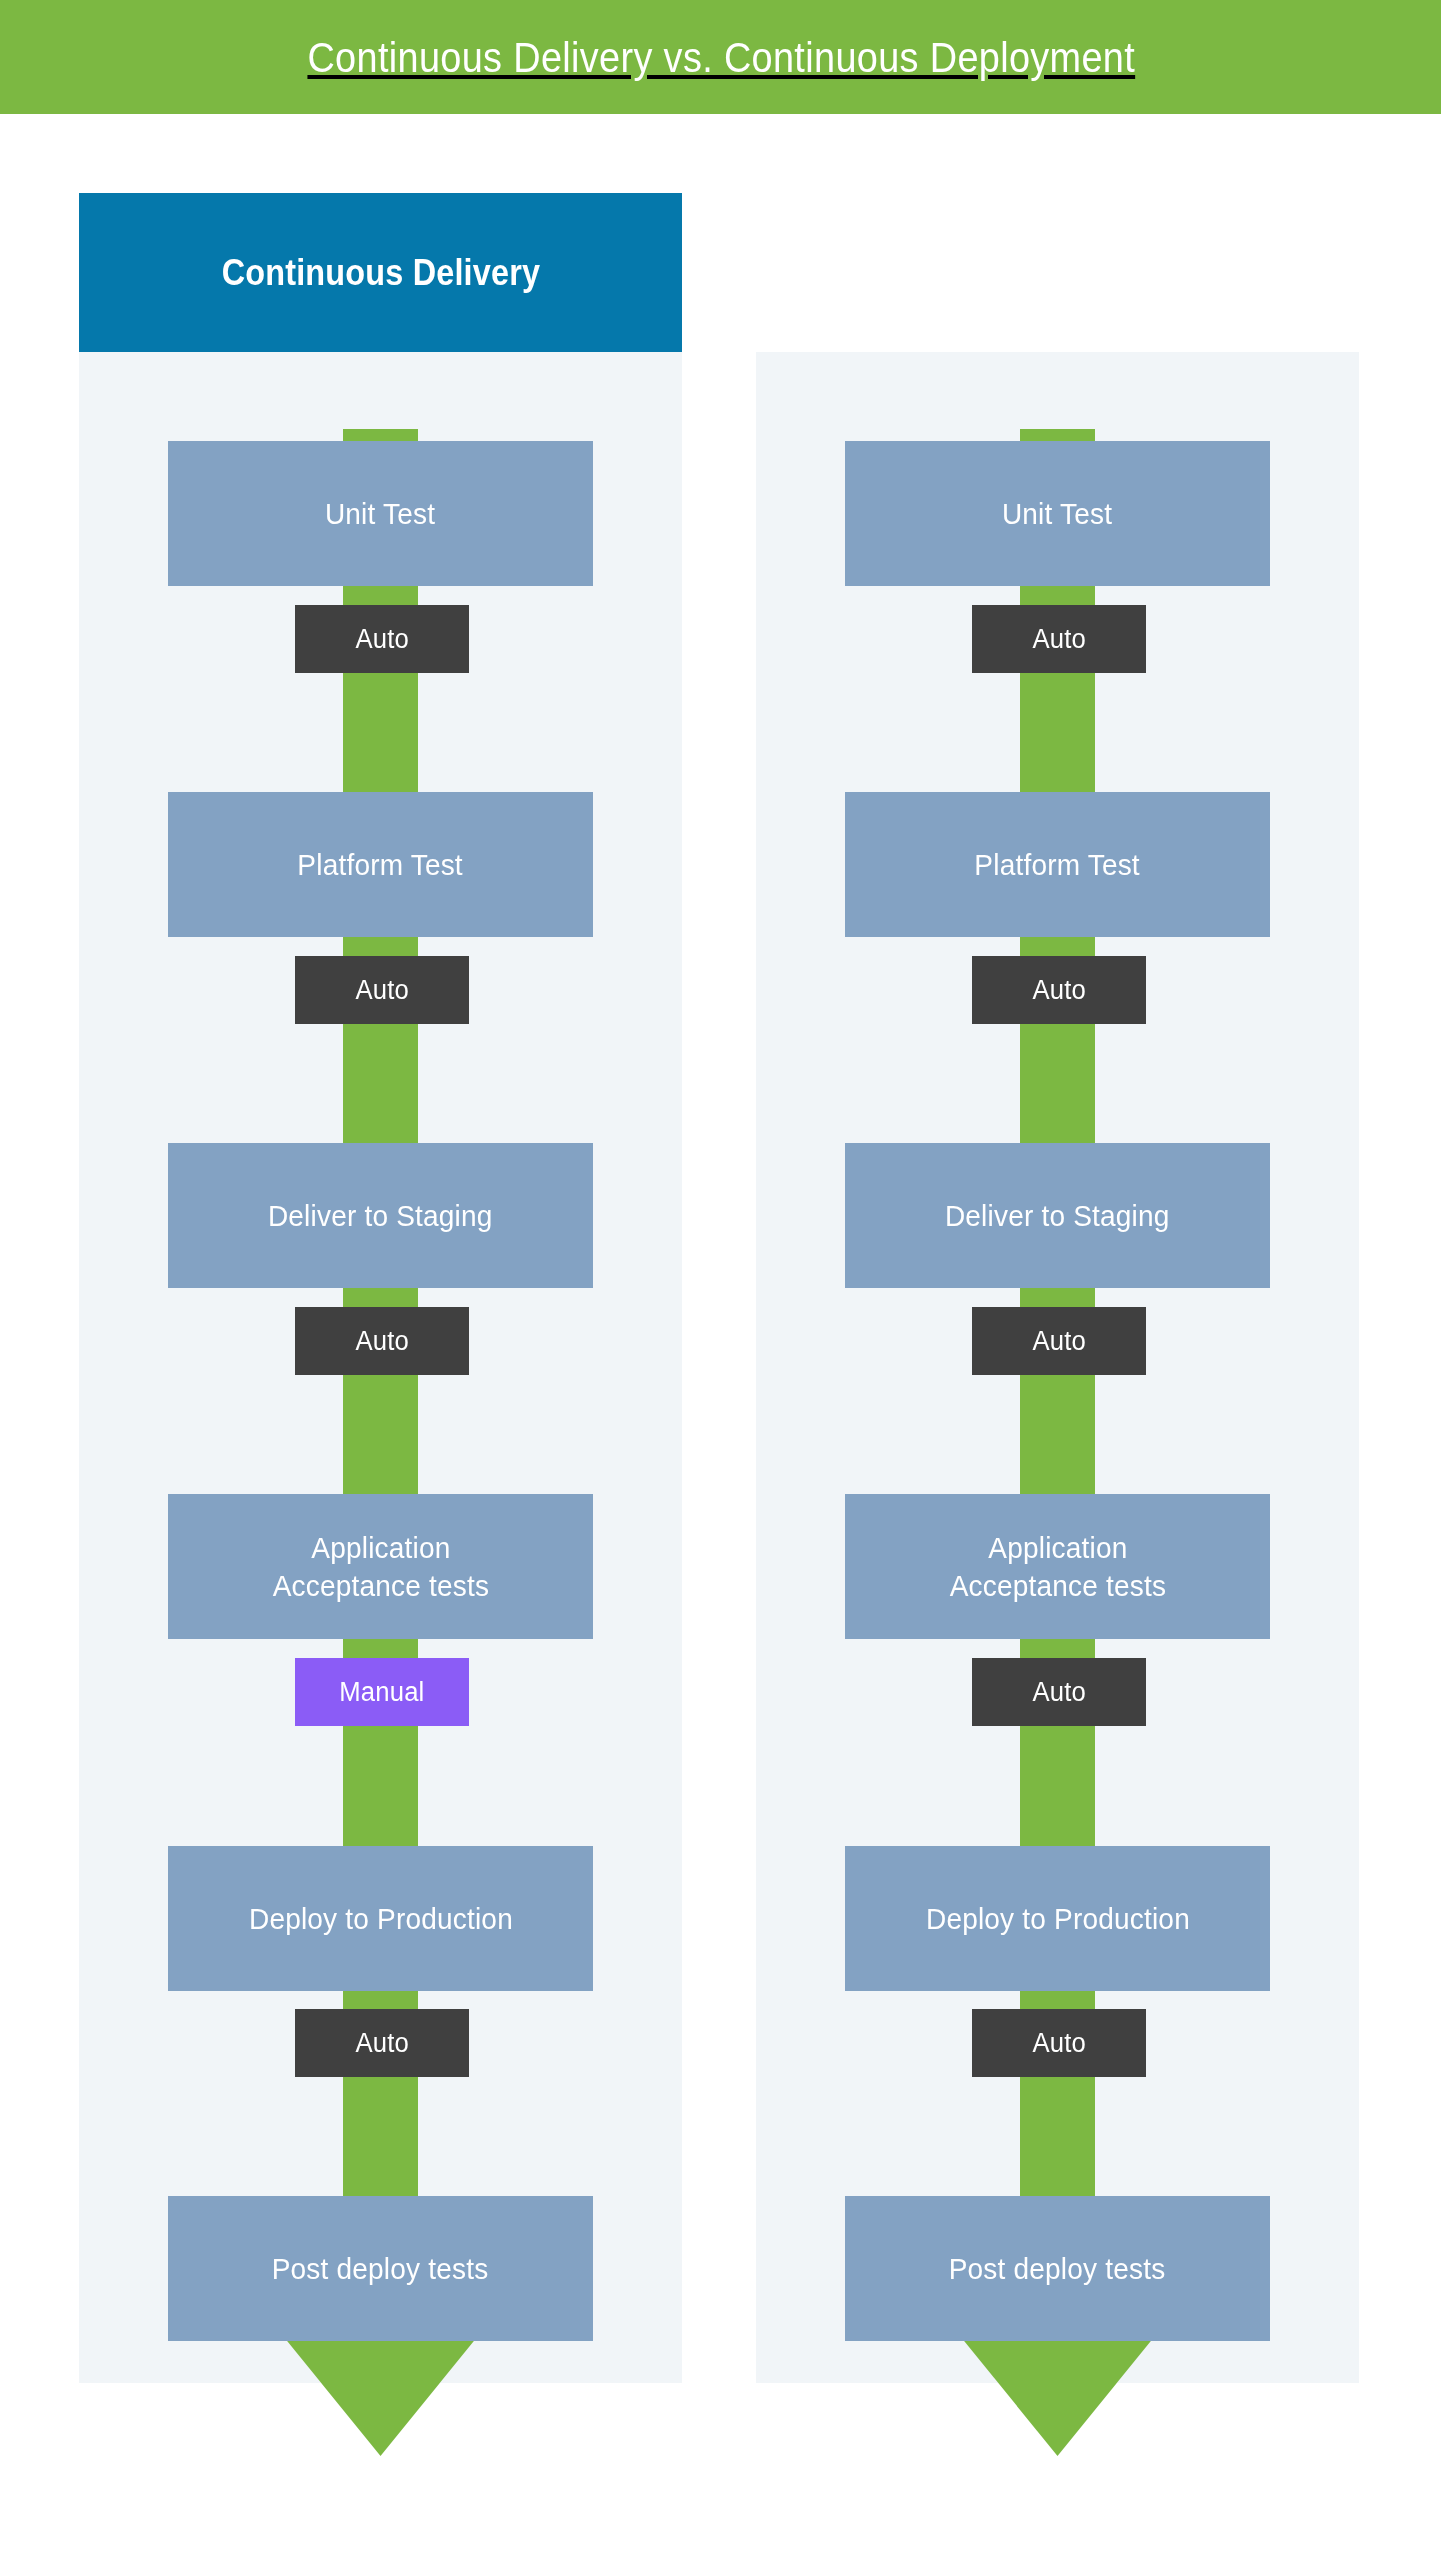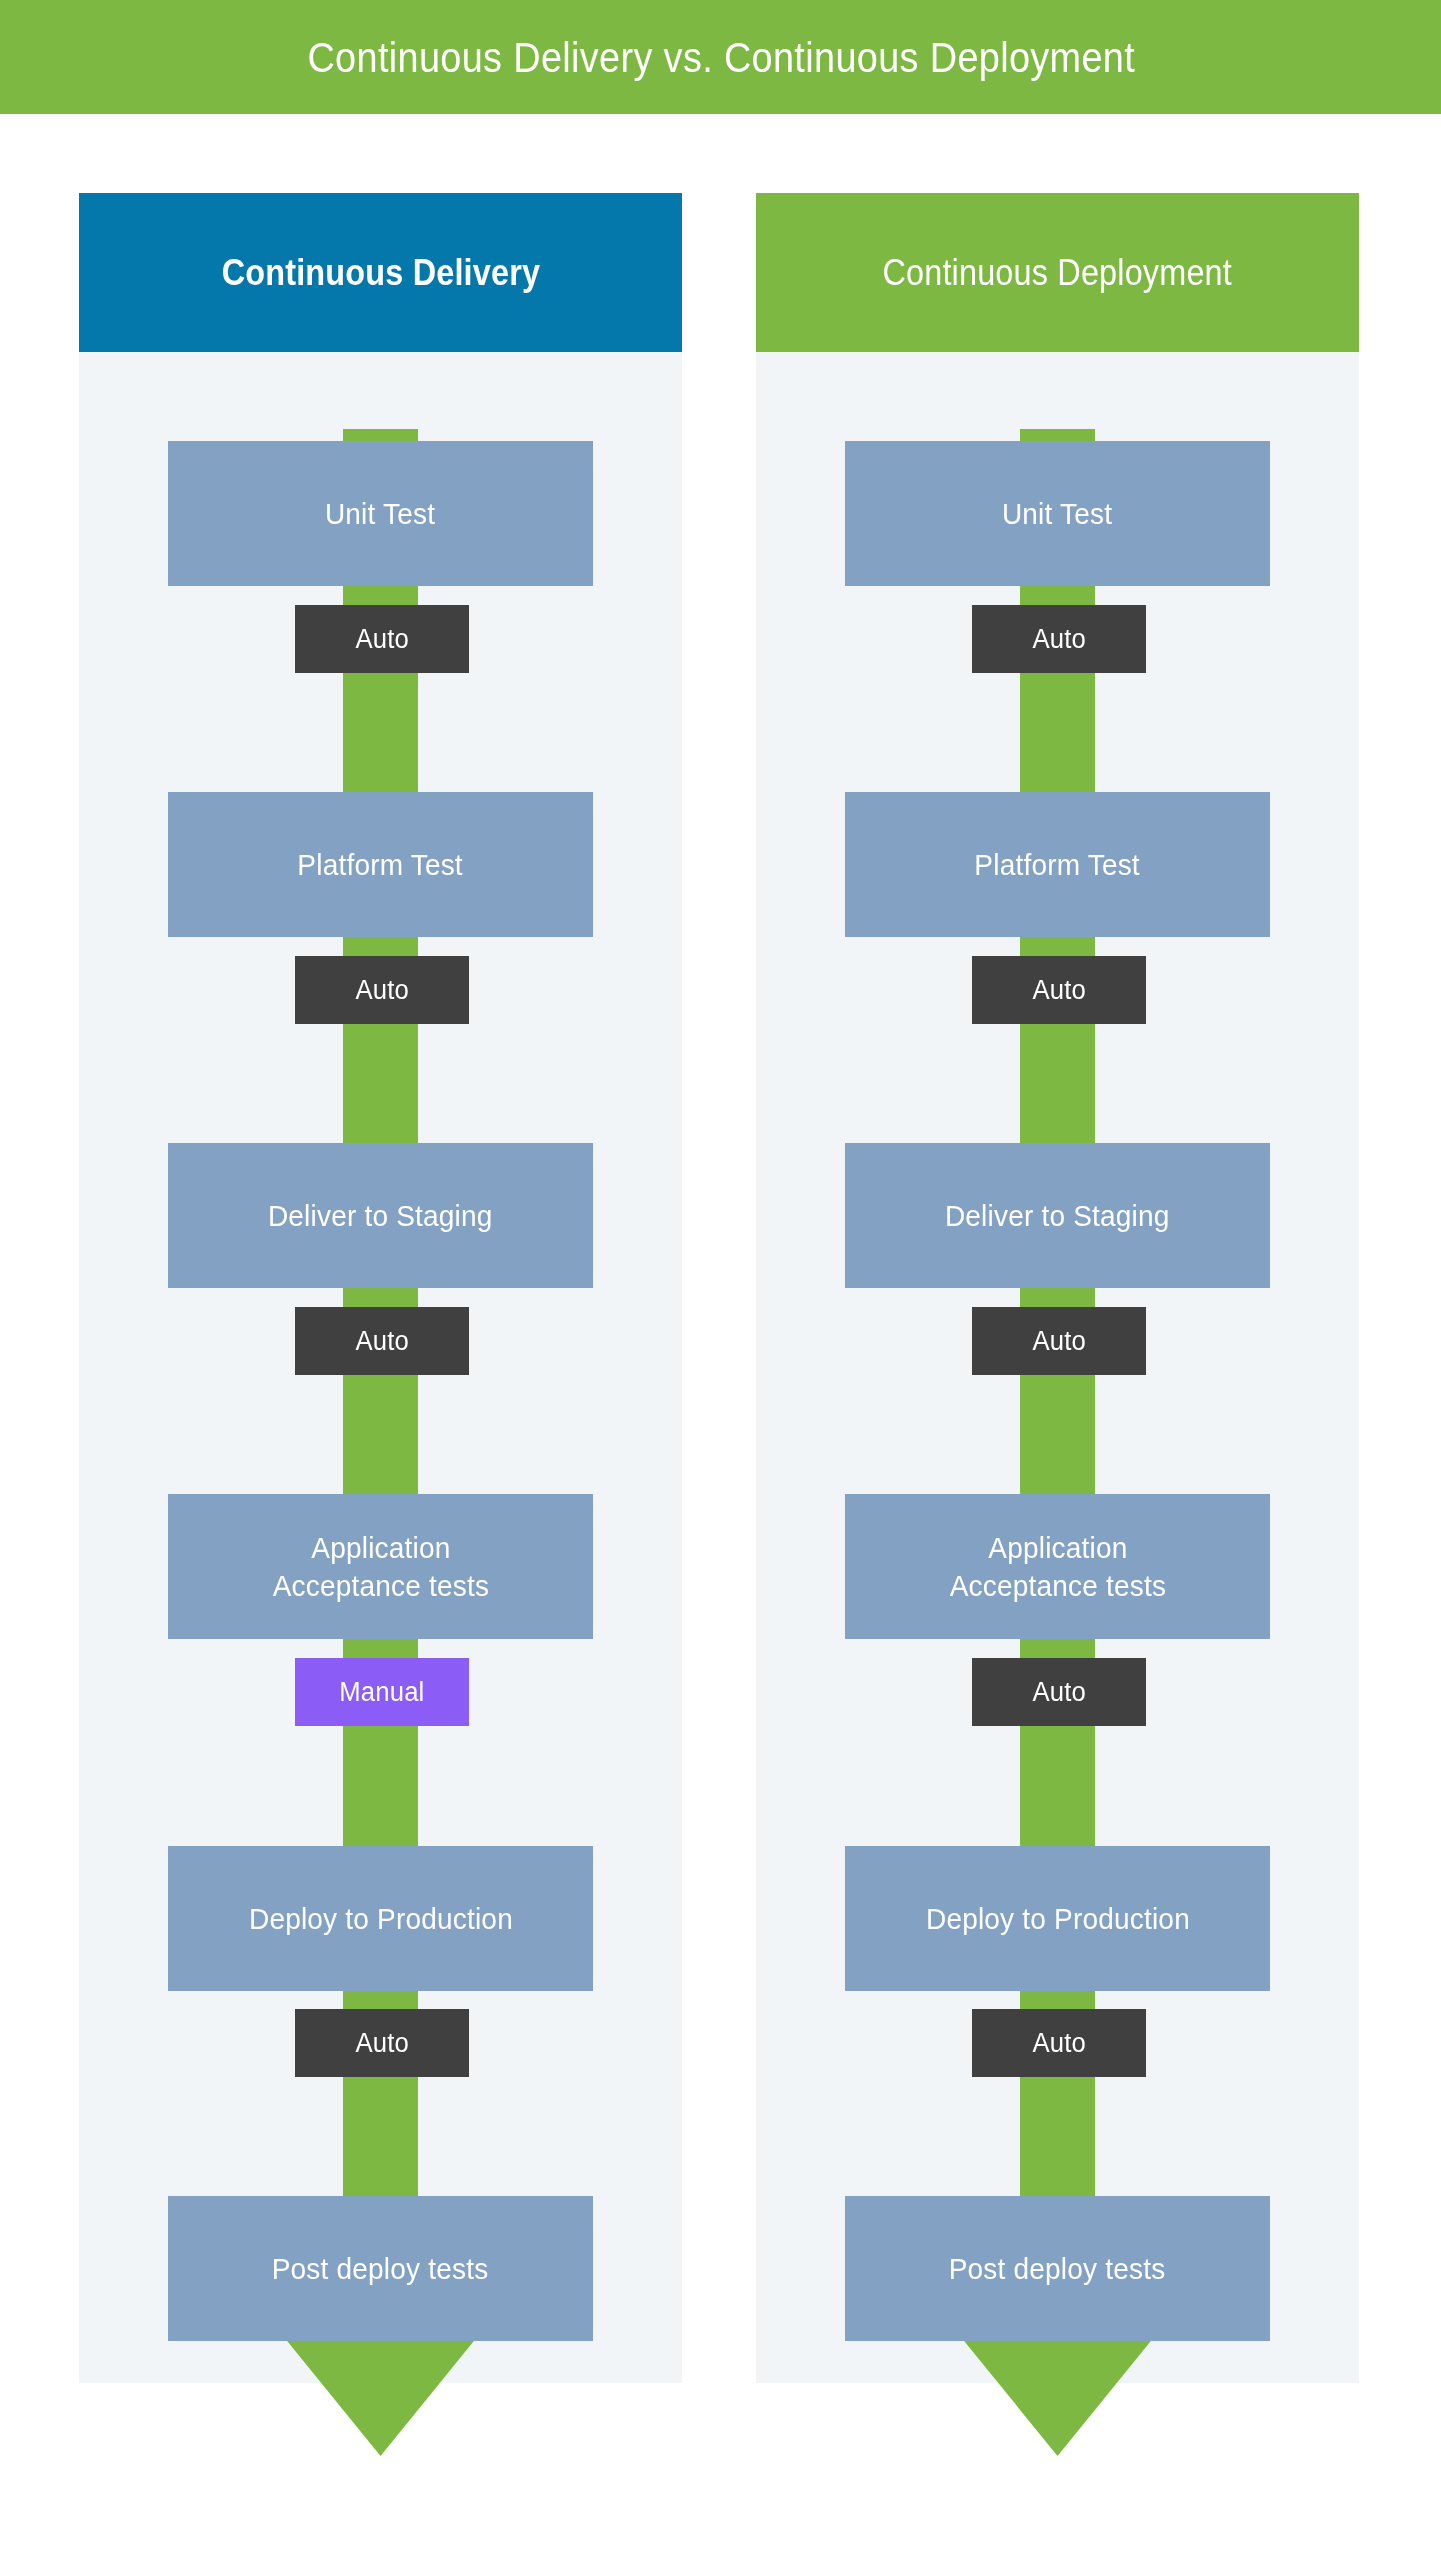--- a/index.html
+++ b/index.html
@@ -25,20 +25,21 @@
   .top-banner {
     position: absolute;
     left: 0;
     top: 0;
     width: 1442px;
     height: 114px;
     background: #7cb842;
     display: flex;
     align-items: center;
     justify-content: center;
+    text-decoration: underline;
   }
   .top-banner-title {
     color: #ffffff;
     font-size: 43px;
     font-weight: 400;
     letter-spacing: 0.4px;
     transform: scaleX(0.88);
     transform-origin: center center;
     white-space: nowrap;
   }
@@ -240,23 +241,20 @@
             <span class="gate-badge-label">Auto</span>
           </div>
 
         <div class="step-box" style="top:1832px">
             <span class="step-box-label">Post deploy tests</span>
           </div>
       </div>
     </div>
 
     <div class="column right">
-      <div class="column-header green">
-        <div class="column-header-title">Continuous Deployment</div>
-      </div>
       <div class="column-body">
         <div class="spine"></div>
         <div class="arrow-head"></div>
 
         <div class="step-box" style="top:77px">
             <span class="step-box-label">Unit Test</span>
           </div>
         <div class="gate-badge auto" style="top:253px">
             <span class="gate-badge-label">Auto</span>
           </div>

